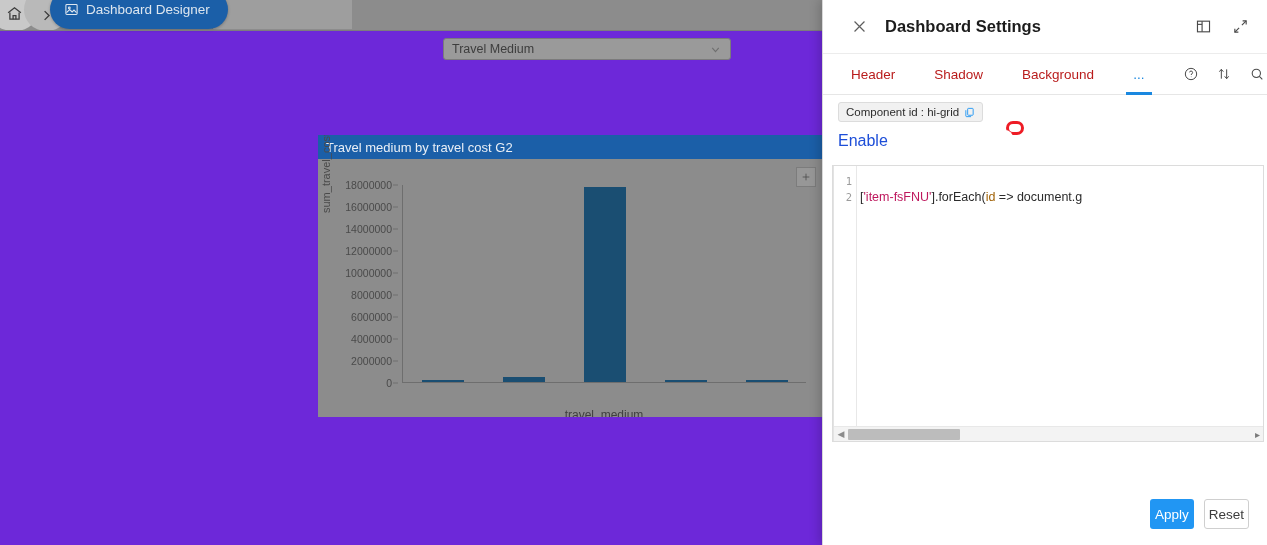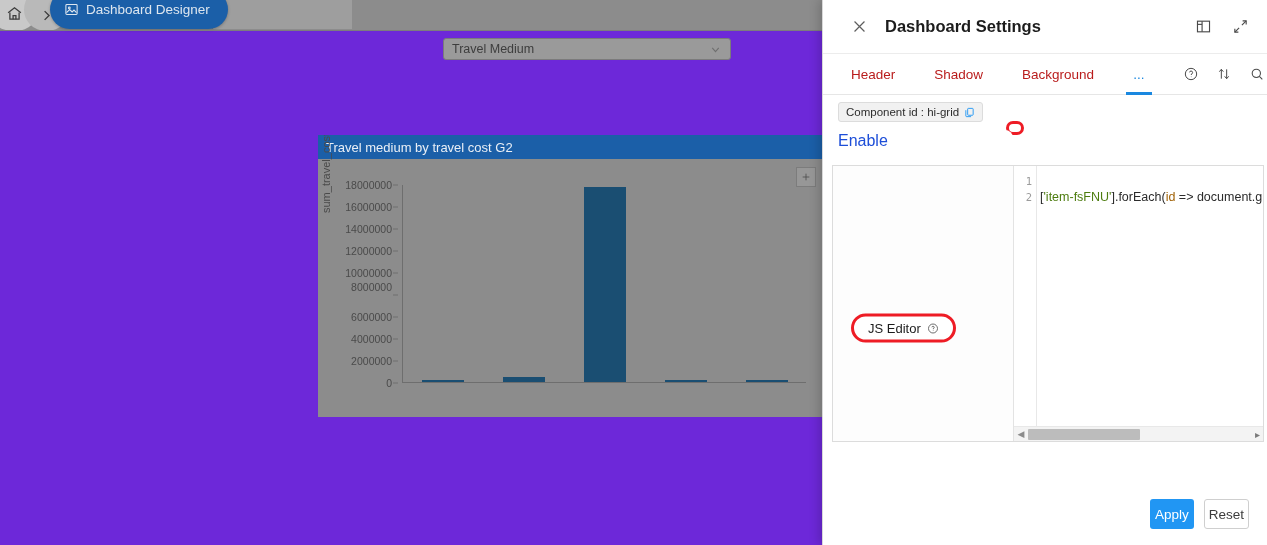--- a/index.html
+++ b/index.html
@@ -212,21 +212,21 @@
     font-family: "DejaVu Sans Mono", monospace; font-size: 10.5px;
     color: #9b9b9b; line-height: 16px;
   }
   .gutter span:first-child { margin-top: 7px; }
   .code-lines {
     position: absolute; left: 26px; top: 7px; right: 0;
     font-family: "Liberation Sans", sans-serif; font-size: 12.5px;
     line-height: 16px; white-space: nowrap; color: #2b2b2b;
   }
   .code-lines .ln { height: 16px; }
-  .tok-str { color: #4d7c0f; }
+  .tok-str { color: #be185d; }
   .tok-var { color: #a16207; }
   .h-scroll {
     position: absolute; left: 0; bottom: 0; right: 0; height: 15px;
     background: #f3f3f3; border-top: 1px solid #e8e8e8;
     display: flex; align-items: center;
   }
   .hs-arrow { width: 14px; text-align: center; font-size: 9px; color: #8b8b8b; }
   .hs-thumb {
     width: 112px; height: 11px; background: #bcbcbc; border-radius: 1px;
   }
@@ -303,21 +303,21 @@
         <div class="y-axis-title">sum_travel_cost</div>
         <div class="y-ticks" id="y-ticks">
             <div class="y-tick" style="top: 204px;">0</div>
             <div class="y-tickmark" style="top: 204px;"></div>
             <div class="y-tick" style="top: 182px;">2000000</div>
             <div class="y-tickmark" style="top: 182px;"></div>
             <div class="y-tick" style="top: 160px;">4000000</div>
             <div class="y-tickmark" style="top: 160px;"></div>
             <div class="y-tick" style="top: 138px;">6000000</div>
             <div class="y-tickmark" style="top: 138px;"></div>
-            <div class="y-tick" style="top: 108px;">8000000</div>
+            <div class="y-tick" style="top: 116px;">8000000</div>
             <div class="y-tickmark" style="top: 116px;"></div>
             <div class="y-tick" style="top: 94px;">10000000</div>
             <div class="y-tickmark" style="top: 94px;"></div>
             <div class="y-tick" style="top: 72px;">12000000</div>
             <div class="y-tickmark" style="top: 72px;"></div>
             <div class="y-tick" style="top: 50px;">14000000</div>
             <div class="y-tickmark" style="top: 50px;"></div>
             <div class="y-tick" style="top: 28px;">16000000</div>
             <div class="y-tickmark" style="top: 28px;"></div>
             <div class="y-tick" style="top: 6px;">18000000</div>
@@ -335,20 +335,21 @@
                 <div class="bar" title="Flight: 17700000" style="height: 194.7px; width: 42.016px; background: rgb(26, 78, 114);"></div>
               </div>
               <div class="bar-slot" style="left: 242.4px; width: 80.8px;">
                 <div class="bar" title="Misc: 170000" style="height: 2px; width: 42.016px; background: rgb(26, 78, 114);"></div>
               </div>
               <div class="bar-slot" style="left: 323.2px; width: 80.8px;">
                 <div class="bar" title="Train: 140000" style="height: 2px; width: 42.016px; background: rgb(26, 78, 114);"></div>
               </div>
             </div>
         </div>
+        <div class="x-axis-title">travel_medium</div>
       </div>
     </div>
 
   </div>
 
   <div id="settings-panel">
 
     <div class="sp-header">
       <span class="sp-close">
         <svg class="ic" width="17" height="17" viewBox="0 0 24 24" fill="none" stroke="#5e5e5e" stroke-width="1.7">
@@ -418,32 +419,20 @@
       <div class="enable-row">
         <span class="enable-label">Enable</span>
         <span class="toggle-wrap">
           <span class="toggle">
             <span class="knob"></span>
           </span>
         </span>
       </div>
 
       <div class="editor-box">
-        <div class="editor-left">
-          <span class="js-editor-chip">
-            <span>JS Editor</span>
-            <span>
-              <svg class="ic" width="12" height="12" viewBox="0 0 24 24" fill="none" stroke="#555" stroke-width="1.7">
-                <circle cx="12" cy="12" r="9"></circle>
-                <path d="M9.8 9.5 a2.3 2.3 0 1 1 2.7 2.6 v1.3"></path>
-                <circle cx="12.3" cy="16.4" r=".8" fill="#555" stroke="none"></circle>
-              </svg>
-            </span>
-          </span>
-        </div>
         <div class="editor-right">
           <div class="gutter">
             <span>1</span>
             <span>2</span>
           </div>
           <div class="code-lines">
             <div class="ln">&nbsp;</div>
             <div class="ln"><span>[</span><span class="tok-str">'item-fsFNU'</span><span>].forEach(</span><span class="tok-var">id</span><span> =&gt; document.g</span></div>
           </div>
           <div class="h-scroll">

